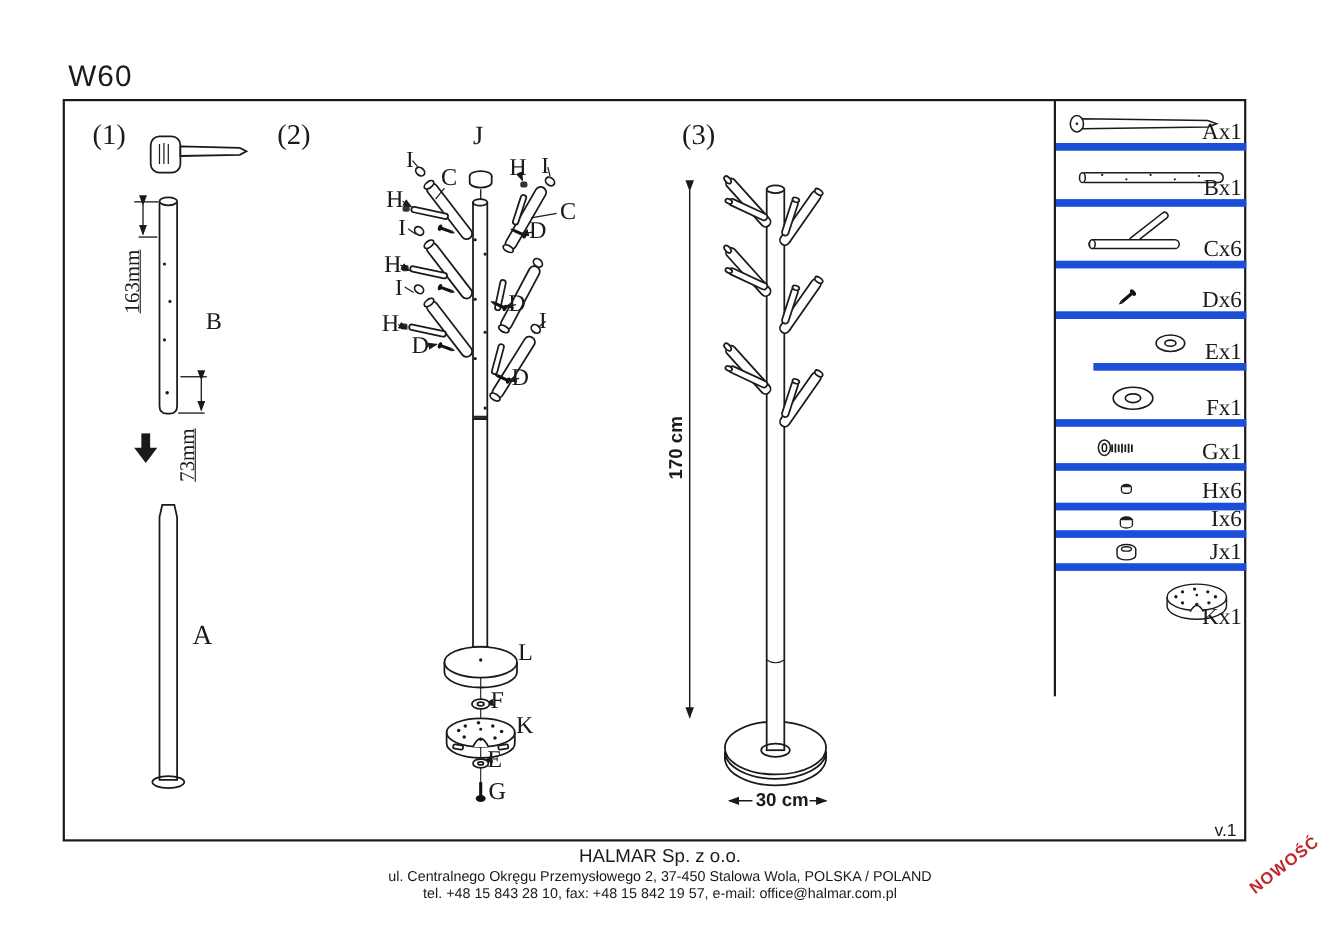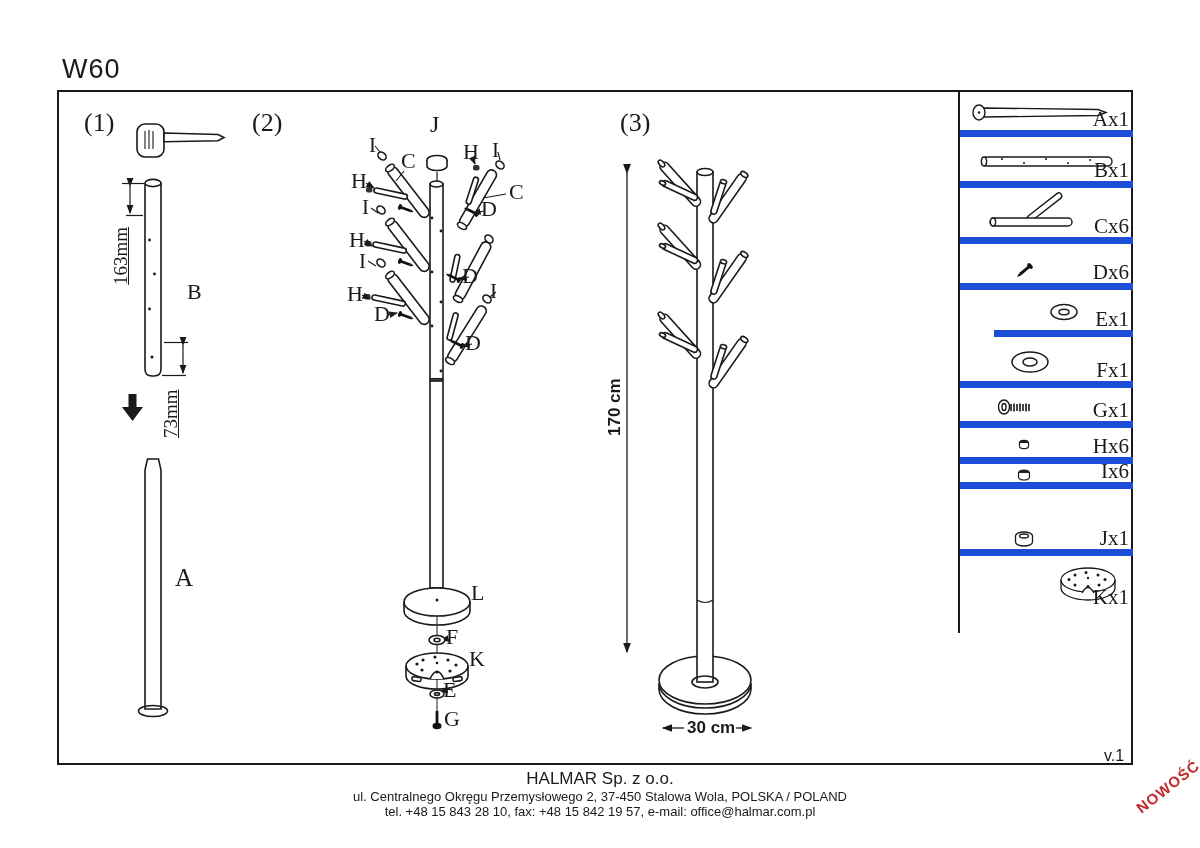--- a/index.html
+++ b/index.html
@@ -410,21 +410,21 @@
     </div>
     <div class="prow" style="height:25px;">
       <svg class="picon" width="173" height="23">
         <g stroke="#1a1a1a" stroke-width="1.2">
           <ellipse cx="64" cy="9" rx="5.5" ry="3" fill="#222"></ellipse>
           <path d="M58.5,9 L58.5,13 A5.5,3 0 0 0 69.5,13 L69.5,9" fill="#fff"></path>
         </g>
       </svg>
       <span class="pqty">Ix6</span>
     </div>
-    <div class="prow" style="height:30px;margin-top:37px;">
+    <div class="prow" style="height:30px;">
       <svg class="picon" width="173" height="28">
         <g stroke="#1a1a1a" stroke-width="1.3" fill="#fff">
           <ellipse cx="64" cy="10" rx="8.5" ry="4"></ellipse>
           <path d="M55.5,10 L55.5,16 A8.5,4 0 0 0 72.5,16 L72.5,10"></path>
           <ellipse cx="64" cy="10" rx="4.5" ry="2"></ellipse>
         </g>
       </svg>
       <span class="pqty">Jx1</span>
     </div>
     <div class="prow" style="height:52px;margin-left:45px;">

